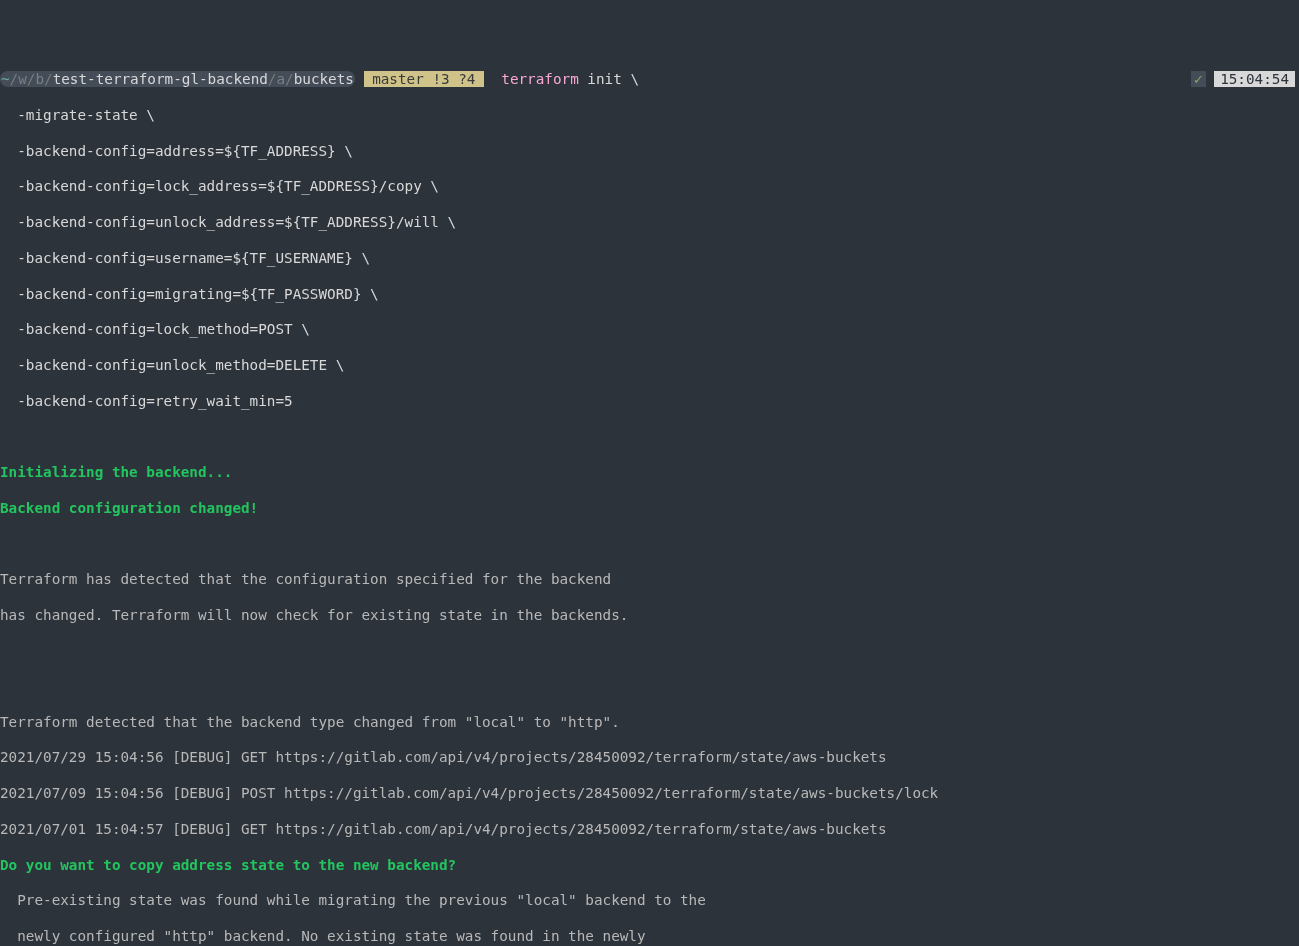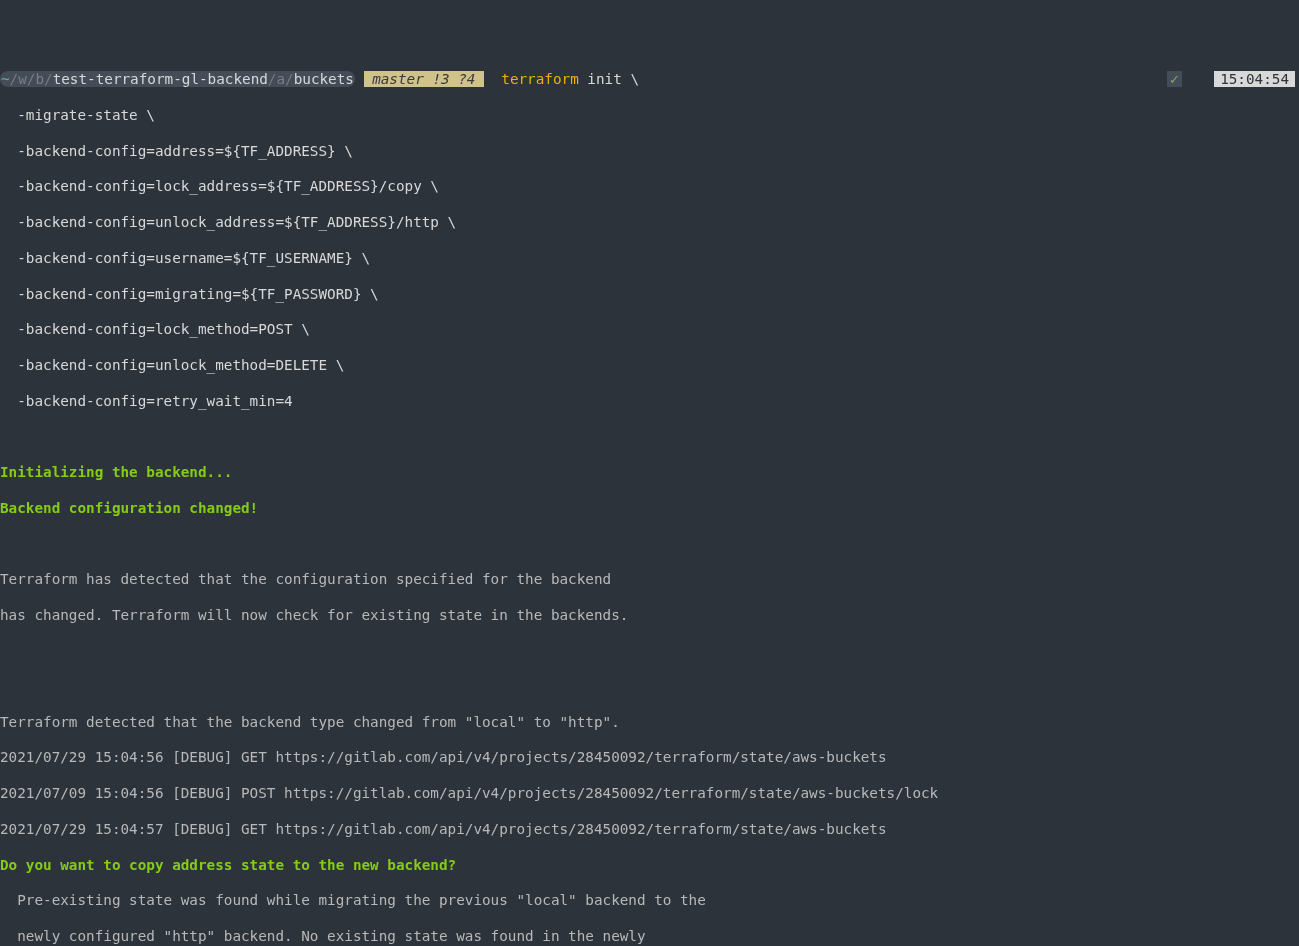--- a/index.html
+++ b/index.html
@@ -16,59 +16,59 @@
     .status-line {
       display: flex;
       justify-content: space-between;
       align-items: baseline;
     }
     .status-left { display: inline-block; }
     .status-right { display: inline-block; padding-right: 4px; }
 
     .bg-highlight { background: #444c58; padding: 0 1px; border-radius: 8px; }
     .cyan { color: #6aaaa0; }
-    .blue { color: #eab308; }
+    .blue { color: #f9a8d4; }
     .slash { color: #7a7a7a; }
     .gray { color: #787f89; }
-    .beige { color: #3a3a3a; background: #d0c38a; font-style: italic; }
+    .beige { color: #3a3a3a; background: #d0c38a; }
     .white { color: #d8d8d8; }
-    .bold-head { font-weight: bold; color: #84cc16; }
+    .bold-head { font-weight: bold; color: #22c55e; }
     .tick-box { background: #444c58; color: #8aa868; padding: 0 3px; }
-    .time-box { background: #d8d8d8; color: #2d333b; padding: 0 6px; margin-left: 24px; }
+    .time-box { background: #d8d8d8; color: #2d333b; padding: 0 6px; }
   </style>
 </head>
 <body>
 
 
 
 <div class="status-line">
   <span class="status-left"><span class="bg-highlight"><span class="cyan">~</span><span class="slash">/</span><span class="gray">w</span><span class="slash">/</span><span class="gray">b</span><span class="slash">/</span><span class="white">test-terraform-gl-backend</span><span class="slash">/</span><span class="gray">a</span><span class="slash">/</span><span class="white">buckets</span></span> <span class="beige"> master !3 ?4 </span>  <span class="blue">terraform</span><span class="white"> init \</span></span>
   <span class="status-right"><span class="tick-box">✓</span> <span class="time-box">15:04:54</span></span>
 </div>
 <div class="white">  -migrate-state \</div>
 <div class="white">  -backend-config=address=${TF_ADDRESS} \</div>
 <div class="white">  -backend-config=lock_address=${TF_ADDRESS}/copy \</div>
-<div class="white">  -backend-config=unlock_address=${TF_ADDRESS}/http \</div>
+<div class="white">  -backend-config=unlock_address=${TF_ADDRESS}/will \</div>
 <div class="white">  -backend-config=username=${TF_USERNAME} \</div>
 <div class="white">  -backend-config=migrating=${TF_PASSWORD} \</div>
 <div class="white">  -backend-config=lock_method=POST \</div>
 <div class="white">  -backend-config=unlock_method=DELETE \</div>
-<div class="white">  -backend-config=retry_wait_min=4</div>
+<div class="white">  -backend-config=retry_wait_min=5</div>
 <div> </div>
 <div class="bold-head">Initializing the backend...</div>
 <div class="bold-head">Backend configuration changed!</div>
 <div> </div>
 <div>Terraform has detected that the configuration specified for the backend</div>
 <div>has changed. Terraform will now check for existing state in the backends.</div>
 <div> </div>
 <div> </div>
 <div>Terraform detected that the backend type changed from "local" to "http".</div>
 <div>2021/07/29 15:04:56 [DEBUG] GET https://gitlab.com/api/v4/projects/28450092/terraform/state/aws-buckets</div>
 <div>2021/07/09 15:04:56 [DEBUG] POST https://gitlab.com/api/v4/projects/28450092/terraform/state/aws-buckets/lock</div>
-<div>2021/07/29 15:04:57 [DEBUG] GET https://gitlab.com/api/v4/projects/28450092/terraform/state/aws-buckets</div>
+<div>2021/07/01 15:04:57 [DEBUG] GET https://gitlab.com/api/v4/projects/28450092/terraform/state/aws-buckets</div>
 <div class="bold-head">Do you want to copy address state to the new backend?</div>
 <div>  Pre-existing state was found while migrating the previous "local" backend to the</div>
 <div>  newly configured "http" backend. No existing state was found in the newly</div>
 
 
 
 
 
 
 

